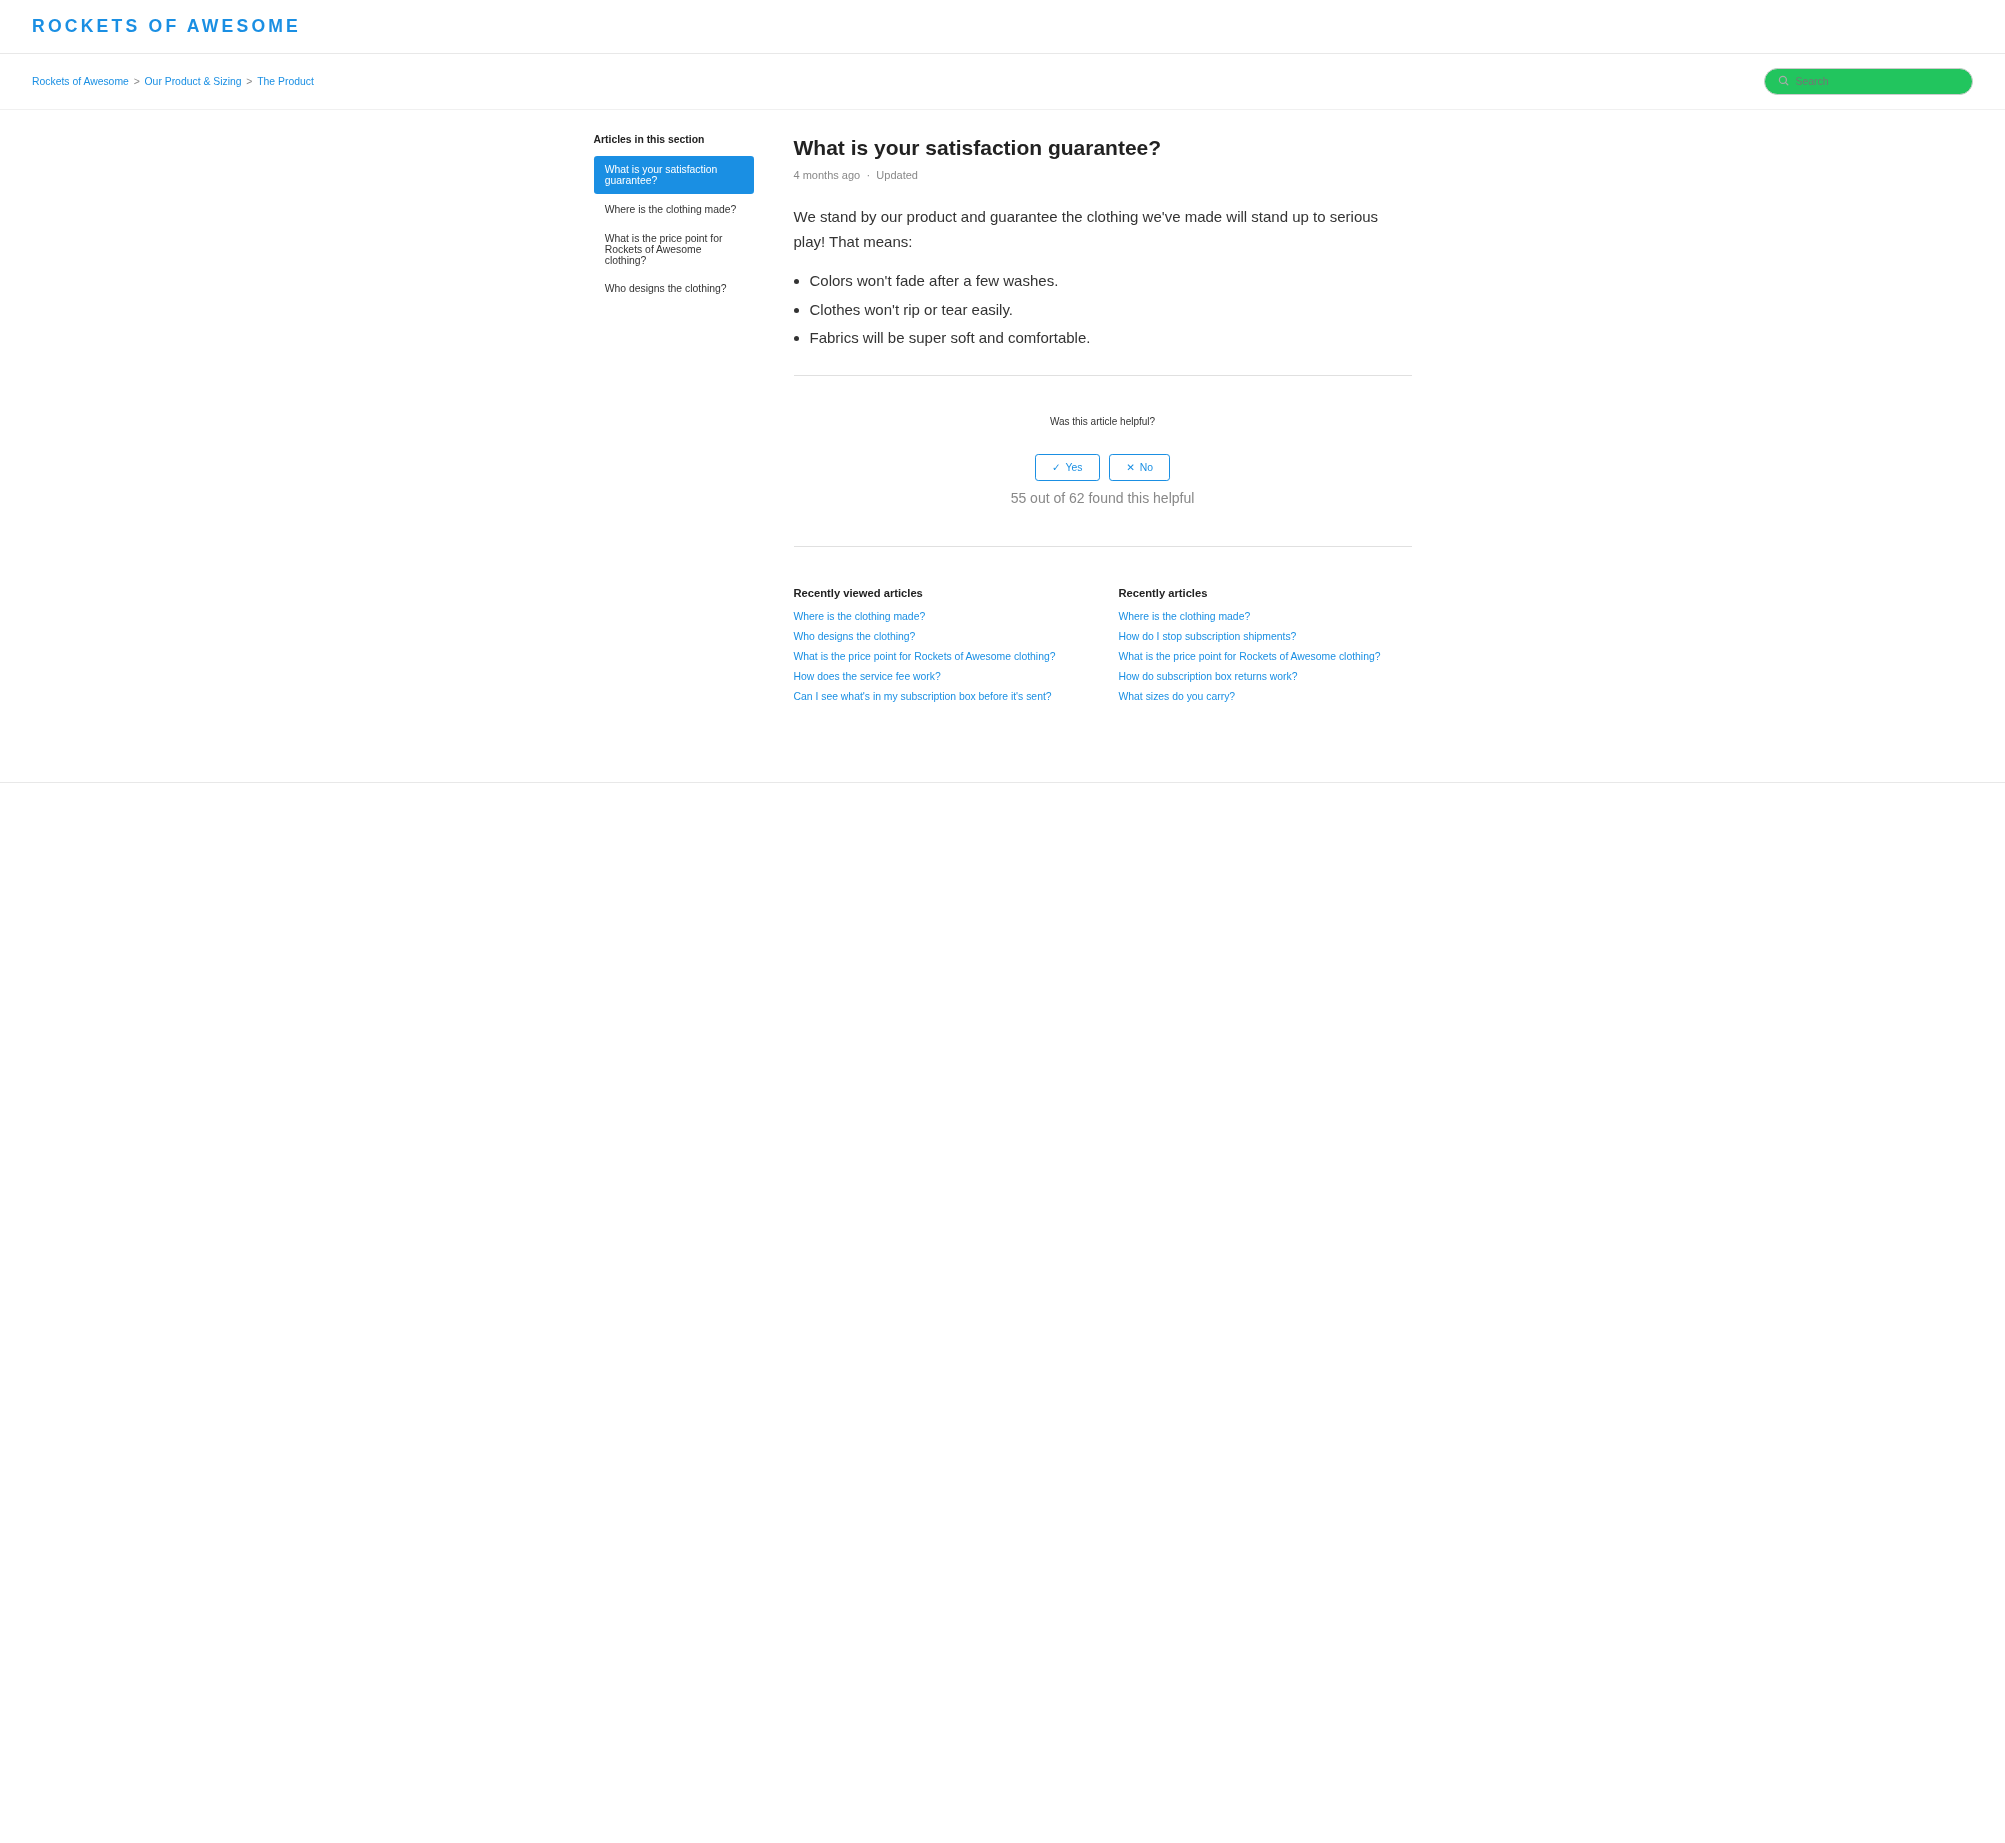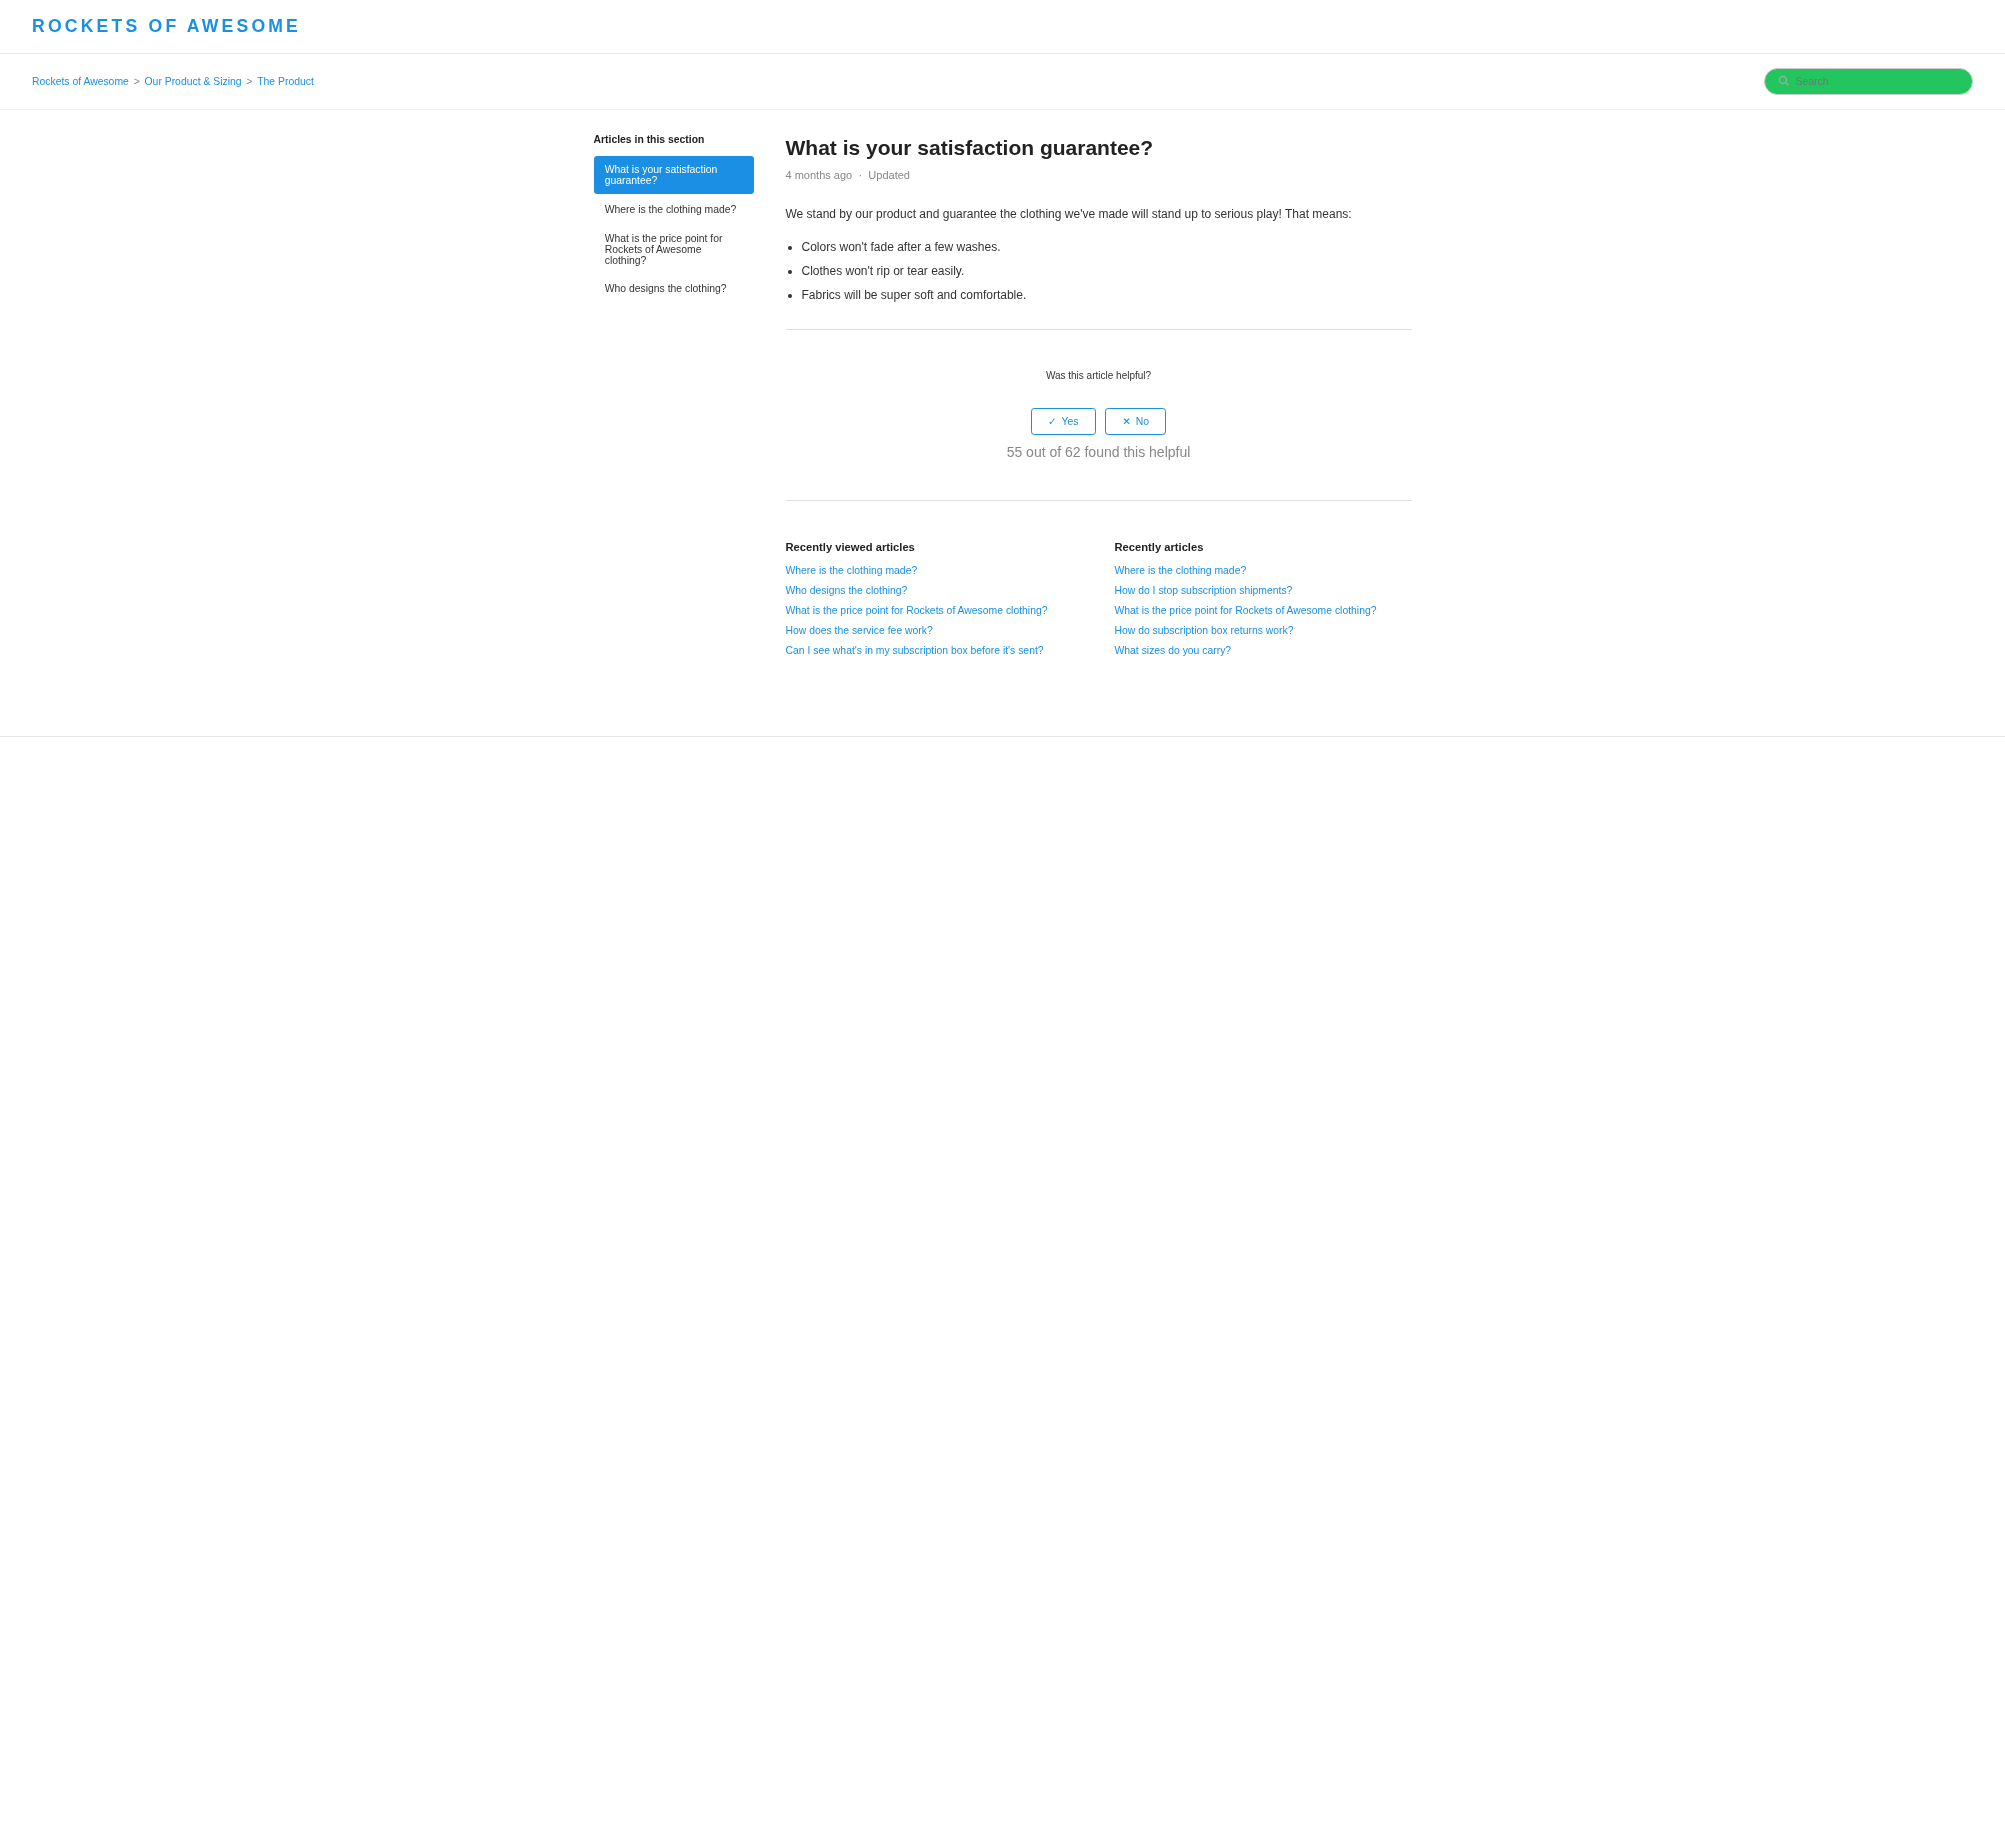--- a/index.html
+++ b/index.html
@@ -78,21 +78,21 @@
       width: 100%;
       background: transparent;
     }
 
     
     .main-content {
       display: flex;
       max-width: 882px;
       margin: 0 auto;
       padding: 24px 32px;
-      gap: 32px;
+      gap: 40px;
     }
 
     
     .sidebar {
       width: 160px;
       flex-shrink: 0;
     }
 
     .sidebar-title {
       font-size: 10.4px;
@@ -146,21 +146,21 @@
       font-size: 11px;
       color: #888;
       margin-bottom: 22.5px;
     }
 
     .article-meta .dot {
       margin: 0 3.2px;
     }
 
     .article-body {
-      font-size: 12px;
+      font-size: 15px;
       line-height: 1.7;
       color: #333;
     }
 
     .article-body p {
       margin-bottom: 13px;
     }
 
     .article-body ul {
       margin: 8px 0 13px 16px;

